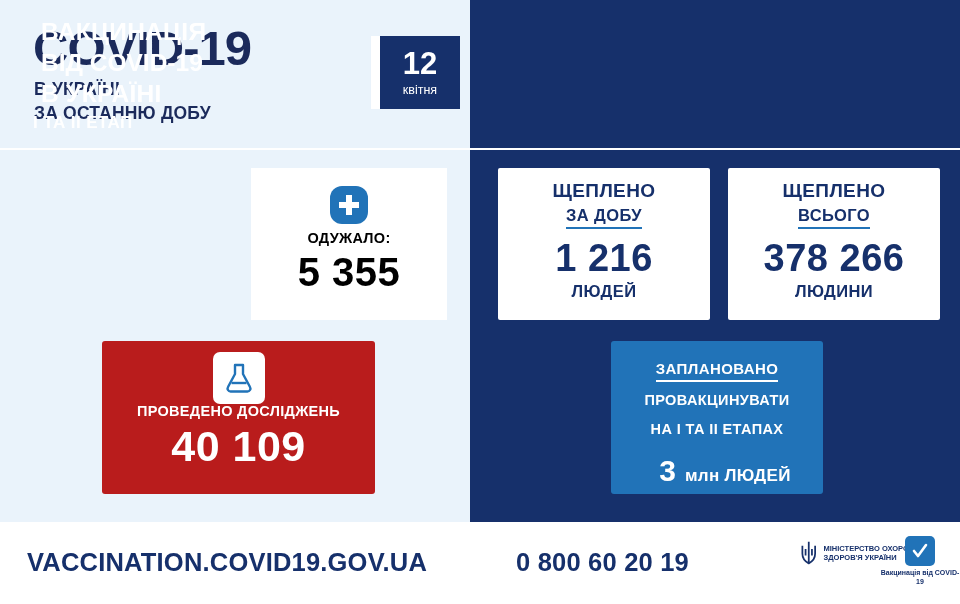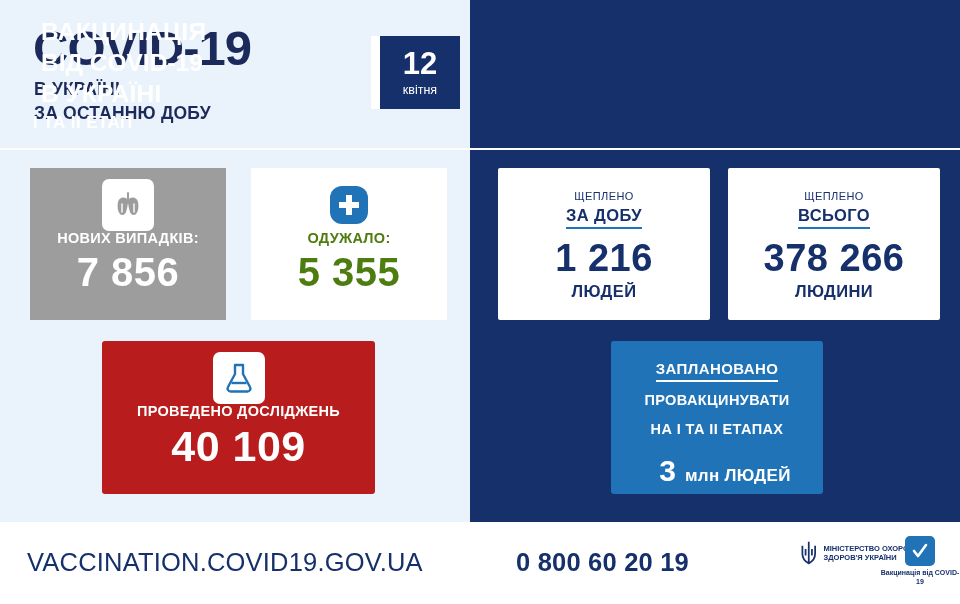--- a/index.html
+++ b/index.html
@@ -83,21 +83,21 @@
     width: 196px; height: 152px;
     background: #9d9d9d;
     color: #ffffff;
     text-align: center;
   }
   .card-white {
     position: absolute;
     left: 251px; top: 168px;
     width: 196px; height: 152px;
     background: #ffffff;
-    color: #4d7c0f;
+    color: #000000;
     text-align: center;
   }
   .card-blue {
     position: absolute;
     left: 102px; top: 341px;
     width: 273px; height: 153px;
     background: #b91c1c;
     color: #ffffff;
     text-align: center;
     border-radius: 3px;
@@ -195,23 +195,23 @@
   .vcard {
     position: absolute;
     background: #ffffff;
     color: #16306b;
     text-align: center;
     border-radius: 2px;
   }
   .vcard-1 { left: 498px; top: 168px; width: 212px; height: 152px; }
   .vcard-2 { left: 728px; top: 168px; width: 212px; height: 152px; }
   .vcard .vlabel1 {
-    font-size: 11px;
-    font-weight: normal;
-    margin-top: 22px;
+    font-size: 19px;
+    font-weight: bold;
+    margin-top: 12px;
     letter-spacing: 0.4px;
   }
   .vcard .vlabel2 {
     display: inline-block;
     font-size: 16.5px;
     font-weight: bold;
     letter-spacing: 0.4px;
     border-bottom: 2.5px solid #2173b8;
     padding-bottom: 2px;
     margin-top: 4px;
@@ -271,21 +271,21 @@
   .footer {
     position: absolute;
     left: 0; top: 522px;
     width: 960px; height: 82px;
     background: #ffffff;
   }
   .footer-url {
     position: absolute;
     left: 27px; top: 548px;
     font-size: 25.5px;
-    font-weight: normal;
+    font-weight: bold;
     color: #16306b;
     letter-spacing: 0.2px;
   }
   .footer-phone {
     position: absolute;
     left: 516px; top: 548px;
     font-size: 25.5px;
     font-weight: bold;
     color: #16306b;
     letter-spacing: 0.2px;
@@ -338,36 +338,20 @@
   <div class="covid-sub">
     <div>В УКРАЇНІ</div>
     <div>ЗА ОСТАННЮ ДОБУ</div>
   </div>
 
   <div class="date-box-left">
     <div class="dnum">12</div>
     <div class="dmon">квітня</div>
   </div>
 
-  <div class="card-gray">
-    <div class="icon-wrap">
-      <div class="icon-box-white">
-        <svg width="34" height="34" viewBox="0 0 34 34" aria-hidden="true">
-          <g fill="none" stroke="#9d9d9d" stroke-width="2" stroke-linecap="round">
-            <path d="M17 5 v10"></path>
-            <path d="M17 12 c-3 -4 -9 -3 -10 2 c-1 5 0 10 2 12 c2 2 5 1 6 -2 c1 -3 2 -7 2 -12z" fill="#9d9d9d" stroke="none"></path>
-            <path d="M17 12 c3 -4 9 -3 10 2 c1 5 0 10 -2 12 c-2 2 -5 1 -6 -2 c-1 -3 -2 -7 -2 -12z" fill="#9d9d9d" stroke="none"></path>
-            <path d="M11 16 v8 M23 16 v8" stroke="#ffffff" stroke-width="1.4"></path>
-          </g>
-        </svg>
-      </div>
-    </div>
-    <div class="card-label">НОВИХ ВИПАДКІВ:</div>
-    <div class="card-num">7 856</div>
-  </div>
 
   <div class="card-white">
     <div class="icon-wrap">
       <div class="icon-box-plain">
         <svg width="48" height="48" viewBox="0 0 48 48" aria-hidden="true">
           <rect x="5" y="5" width="38" height="38" rx="12" fill="#2173b8"></rect>
           <path d="M21 14 h6 v7 h7 v6 h-7 v7 h-6 v-7 h-7 v-6 h7 z" fill="#ffffff"></path>
         </svg>
       </div>
     </div>

